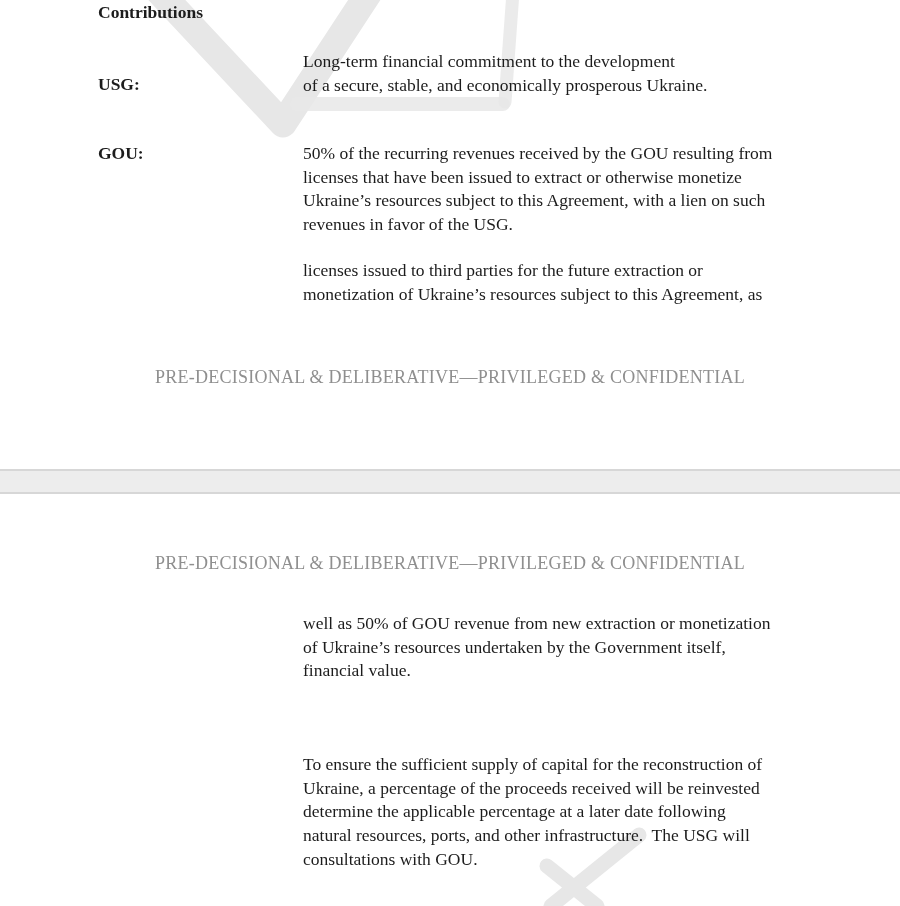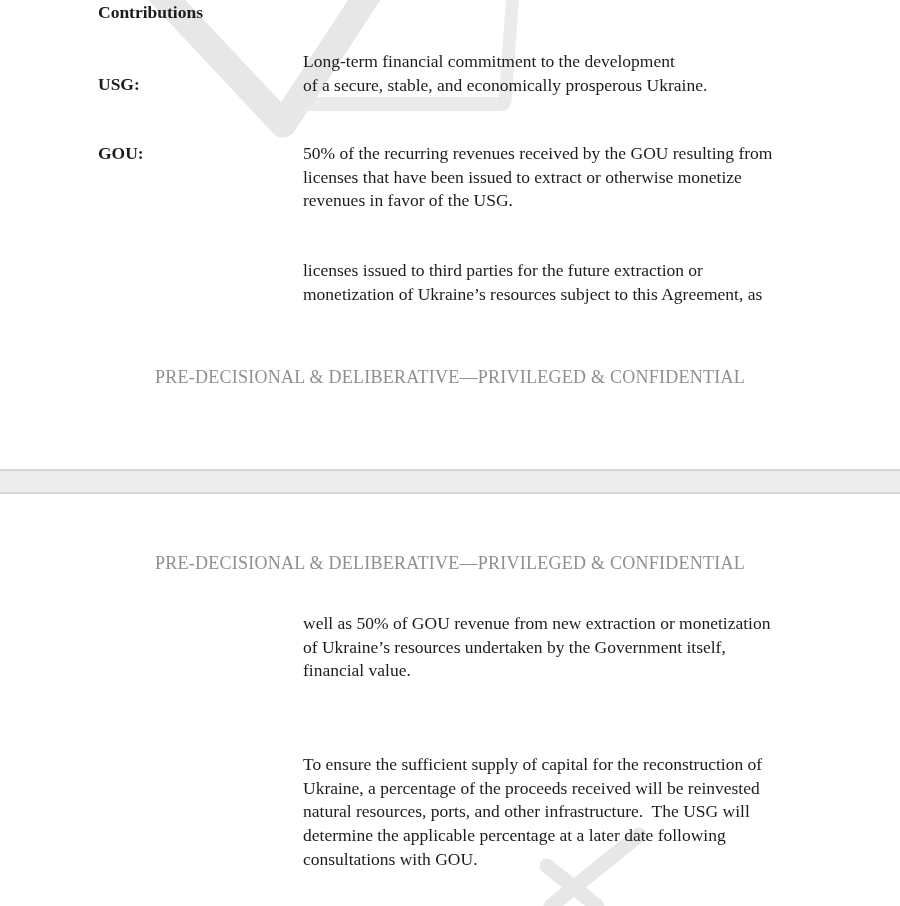--- a/index.html
+++ b/index.html
@@ -73,20 +73,21 @@
     <div class="abs text body-col" style="top:50px">
         <div class="line">Long-term financial commitment to the development</div>
         <div class="line">of a secure, stable, and economically prosperous Ukraine.</div>
       </div>
 
     <div class="abs text bold label-col" style="top:142px">GOU:</div>
 
     <div class="abs text body-col" style="top:142px">
         <div class="line">50% of the recurring revenues received by the GOU resulting from</div>
         <div class="line">licenses that have been issued to extract or otherwise monetize</div>
+        <div class="line">Ukraine’s resources subject to this Agreement, with a lien on such</div>
         <div class="line">revenues in favor of the USG.</div>
       </div>
 
     <div class="abs text body-col" style="top:259px">
         <div class="line">licenses issued to third parties for the future extraction or</div>
         <div class="line">monetization of Ukraine’s resources subject to this Agreement, as</div>
       </div>
 
     <div class="abs banner" style="top:366px">PRE-DECISIONAL &amp; DELIBERATIVE—PRIVILEGED &amp; CONFIDENTIAL</div>
 
@@ -96,19 +97,19 @@
 
     <div class="abs text body-col" style="top:612px">
         <div class="line">well as 50% of GOU revenue from new extraction or monetization</div>
         <div class="line">of Ukraine’s resources undertaken by the Government itself,</div>
         <div class="line">financial value.</div>
       </div>
 
     <div class="abs text body-col" style="top:753px">
         <div class="line">To ensure the sufficient supply of capital for the reconstruction of</div>
         <div class="line">Ukraine, a percentage of the proceeds received will be reinvested</div>
+        <div class="line">determine the applicable percentage at a later date following</div>
         <div class="line">natural resources, ports, and other infrastructure.  The USG will</div>
-        <div class="line">determine the applicable percentage at a later date following</div>
         <div class="line">consultations with GOU.</div>
       </div>
 
   </div>
 </div>
 
 </body></html>

